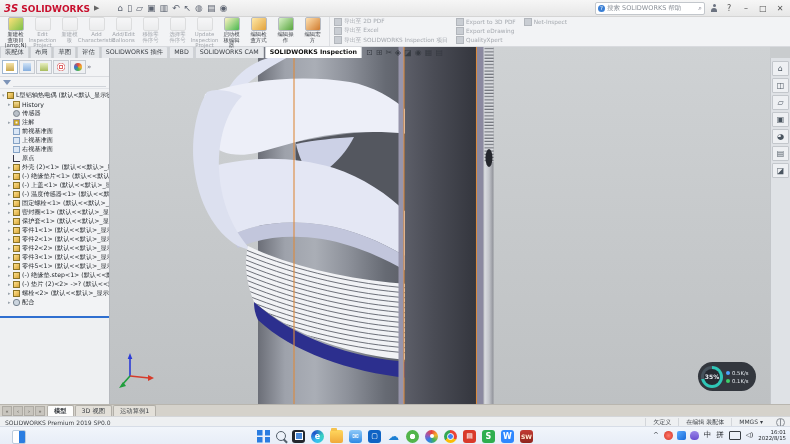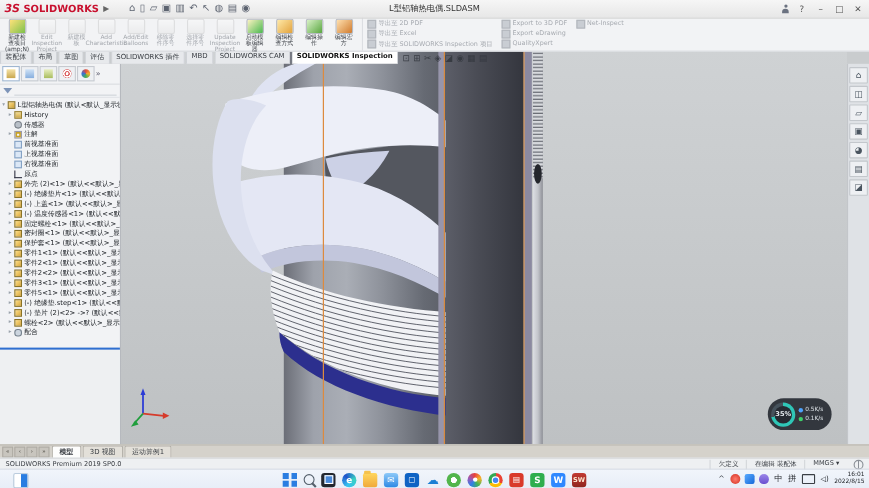--- a/index.html
+++ b/index.html
@@ -178,22 +178,26 @@
       <span>▯</span>
       <span>▱</span>
       <span>▣</span>
       <span>▥</span>
       <span>↶</span>
       <span>↖</span>
       <span>◍</span>
       <span>▤</span>
       <span>◉</span>
     </div>
-  <div class="wintitle">L型铝轴热电偶.SLDASM</div>
   <div class="tb-right">
+    <div class="searchbox">
+      <span class="qm">?</span>
+      <span>搜索 SOLIDWORKS 帮助</span>
+      <span class="mag">⌕</span>
+    </div>
     <span class="personic"></span>
     <span class="winbtn">?</span>
     <span class="winbtn">–</span>
     <span class="winbtn">□</span>
     <span class="winbtn">✕</span>
   </div>
 </div>
 
 <div class="ribbon">
   <div style="display:flex">

